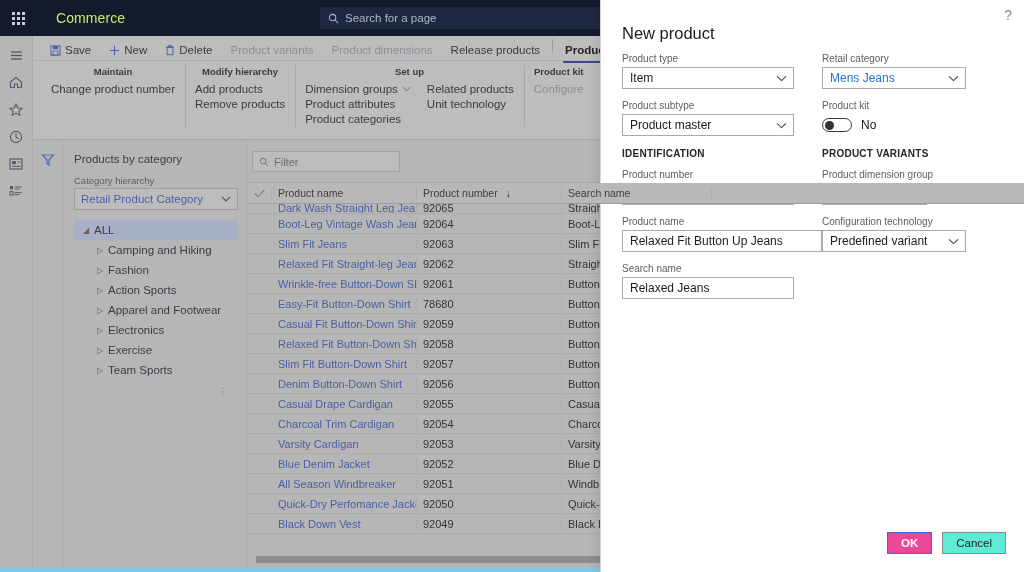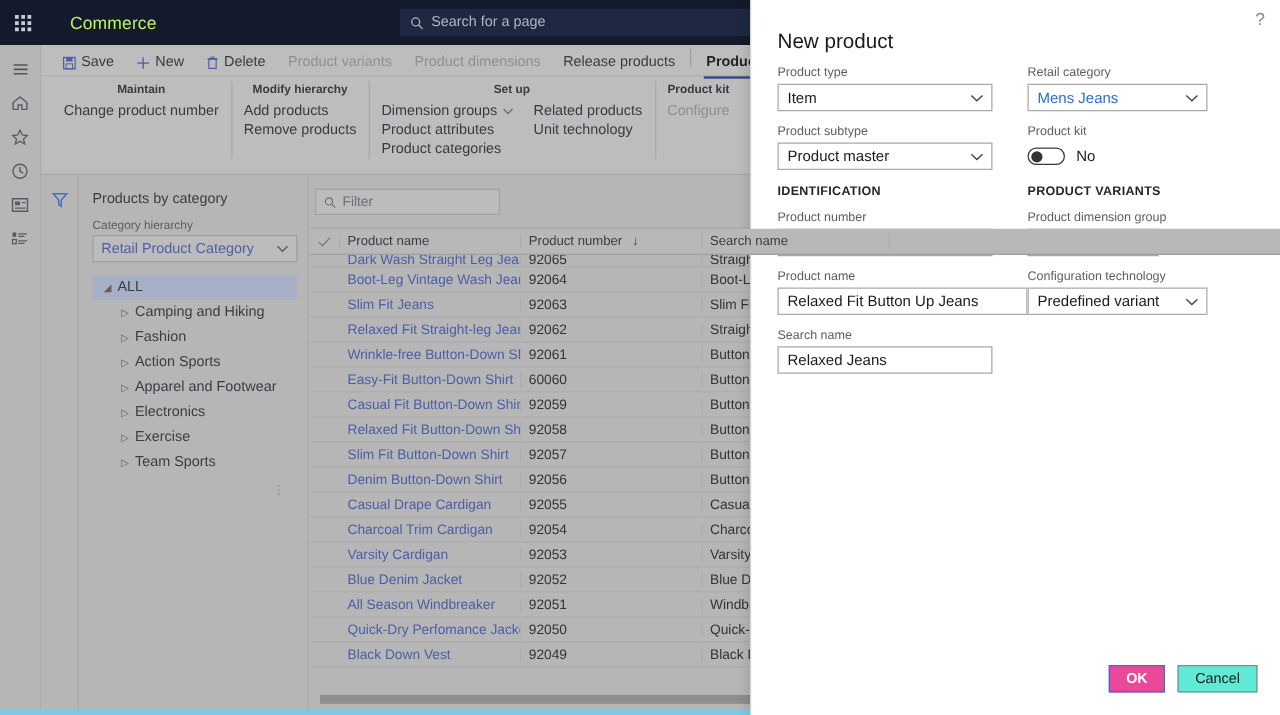--- a/index.html
+++ b/index.html
@@ -520,21 +520,21 @@
           </div>
           <div class="grow">
             <div class="gcell c-chk"></div>
             <div class="gcell c-name">Wrinkle-free Button-Down Shirt</div>
             <div class="gcell c-num">92061</div>
             <div class="gcell c-sn">Button-Down Shirt</div>
           </div>
           <div class="grow">
             <div class="gcell c-chk"></div>
             <div class="gcell c-name">Easy-Fit Button-Down Shirt</div>
-            <div class="gcell c-num">60060</div>
+            <div class="gcell c-num">78680</div>
             <div class="gcell c-sn">Button-Down Shirt</div>
           </div>
           <div class="grow">
             <div class="gcell c-chk"></div>
             <div class="gcell c-name">Casual Fit Button-Down Shirt</div>
             <div class="gcell c-num">92059</div>
             <div class="gcell c-sn">Button-Down Shirt</div>
           </div>
           <div class="grow">
             <div class="gcell c-chk"></div>

